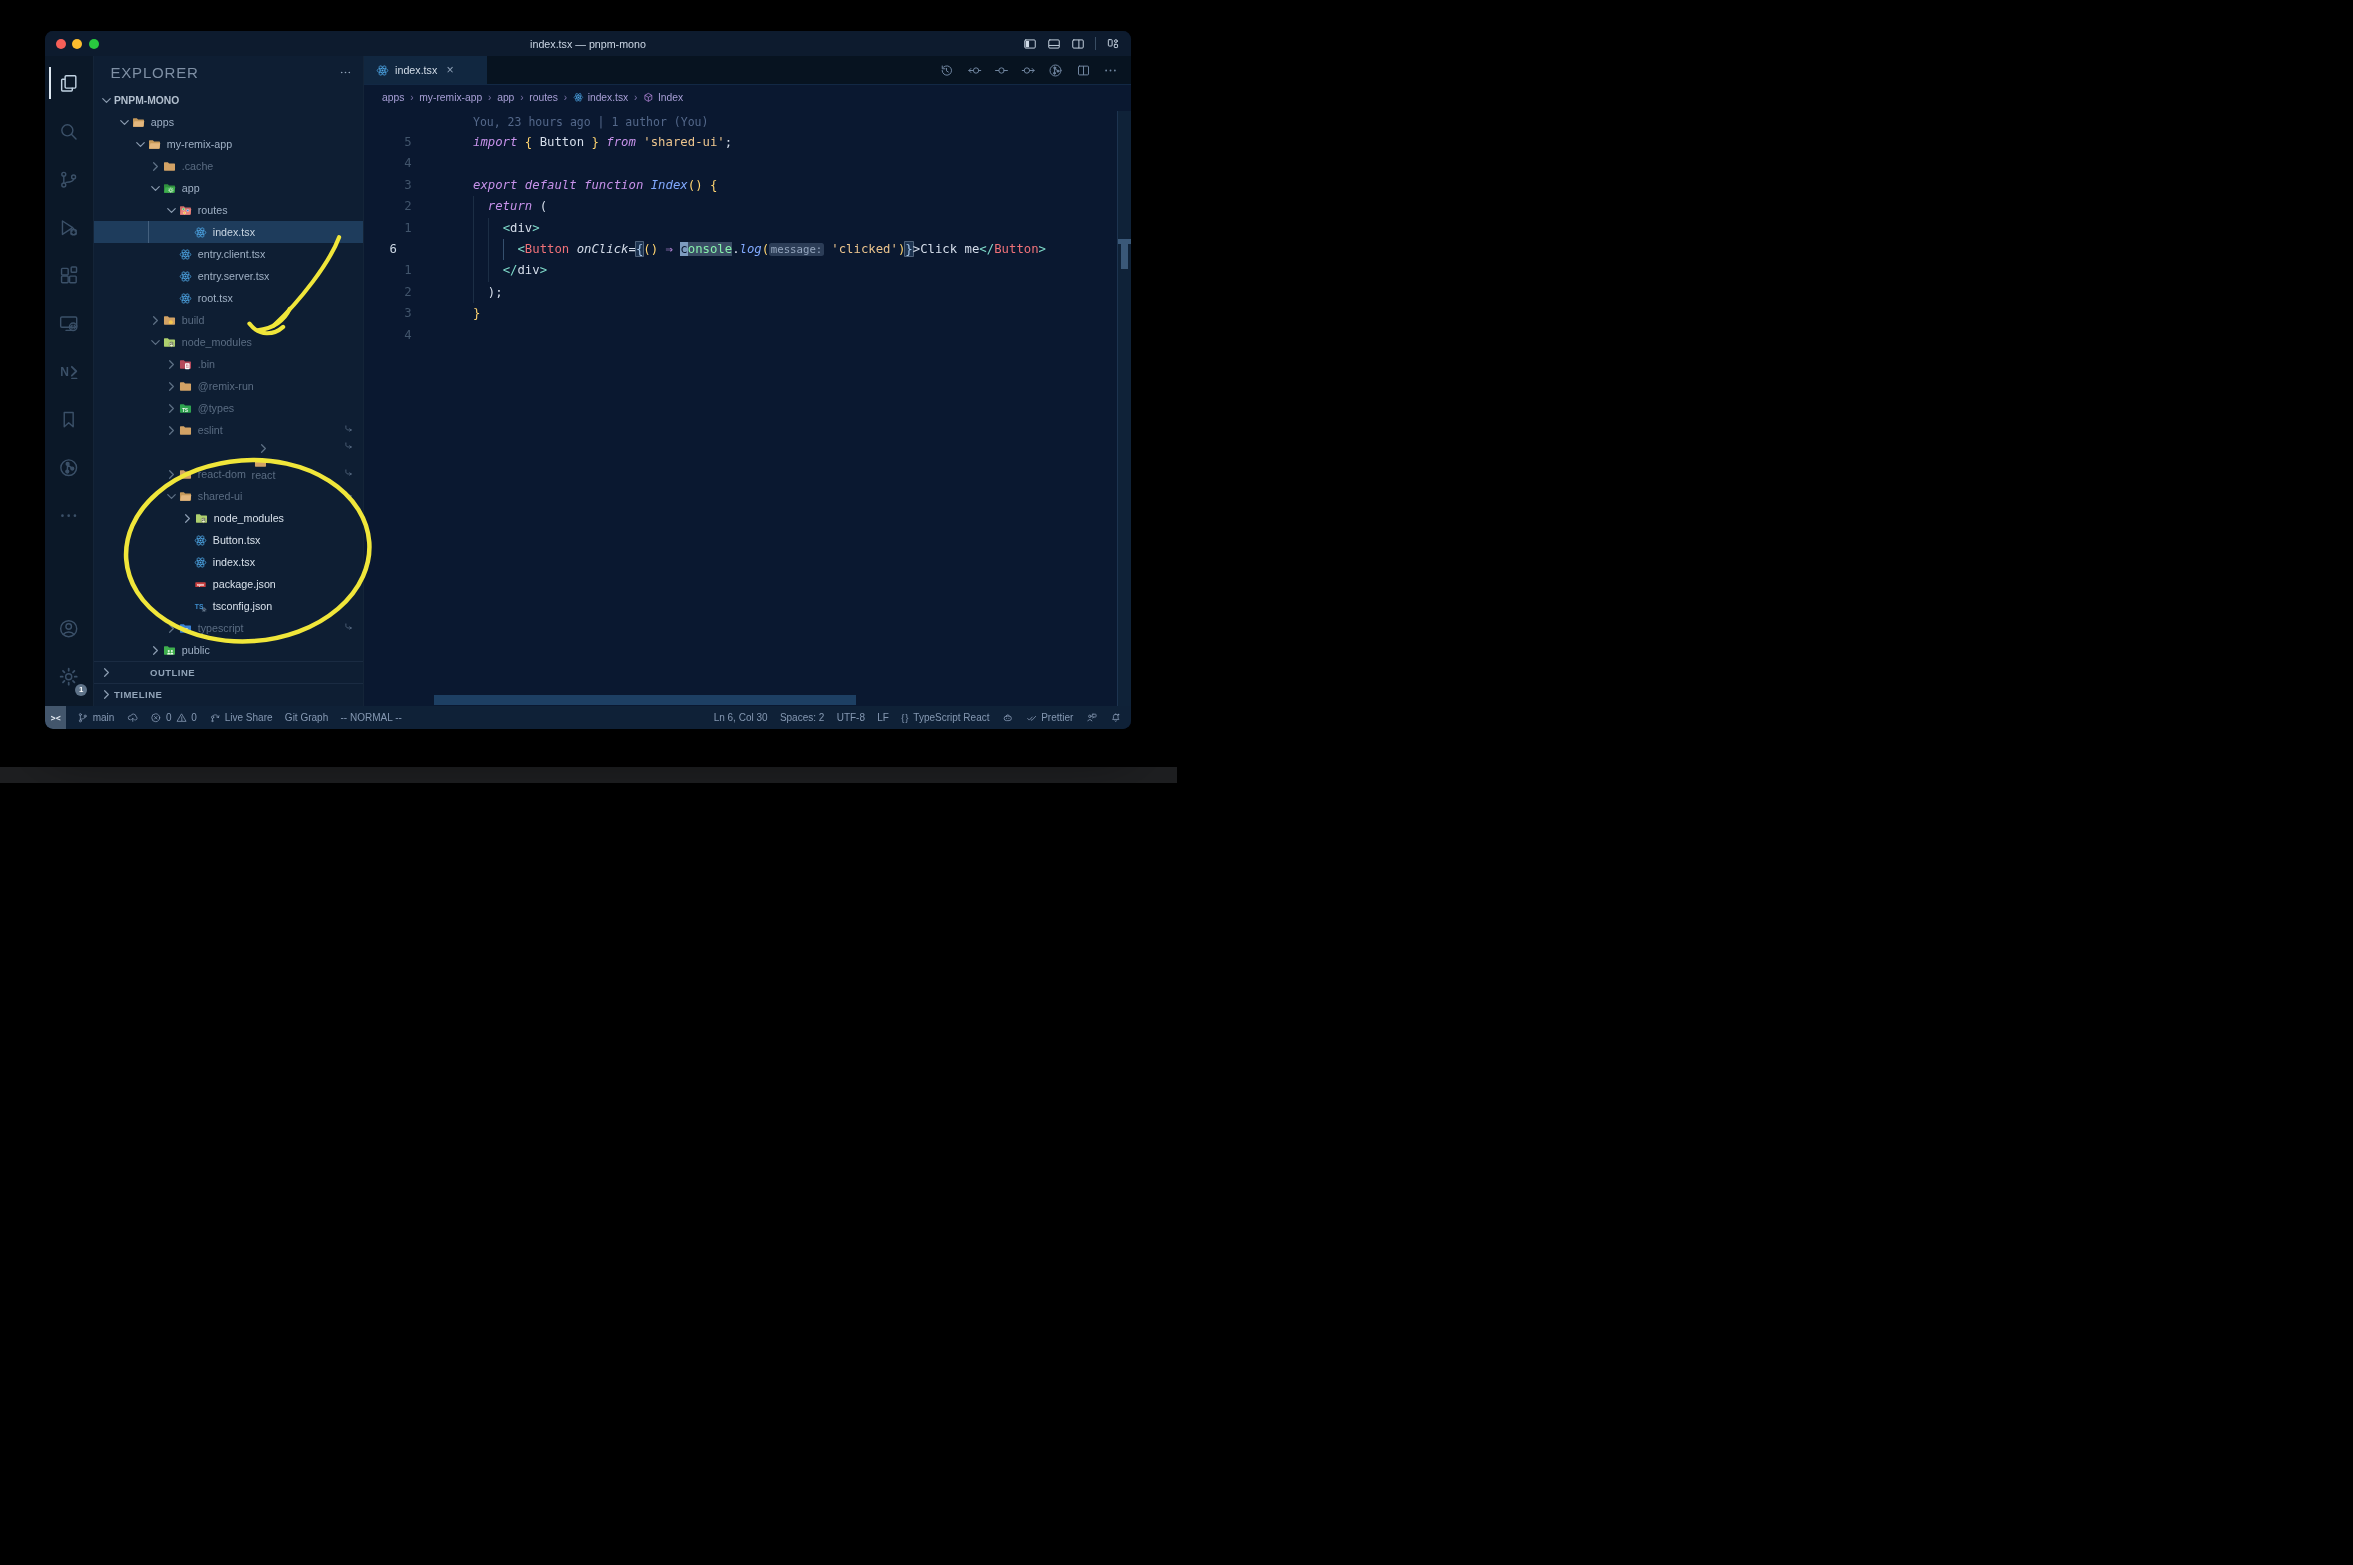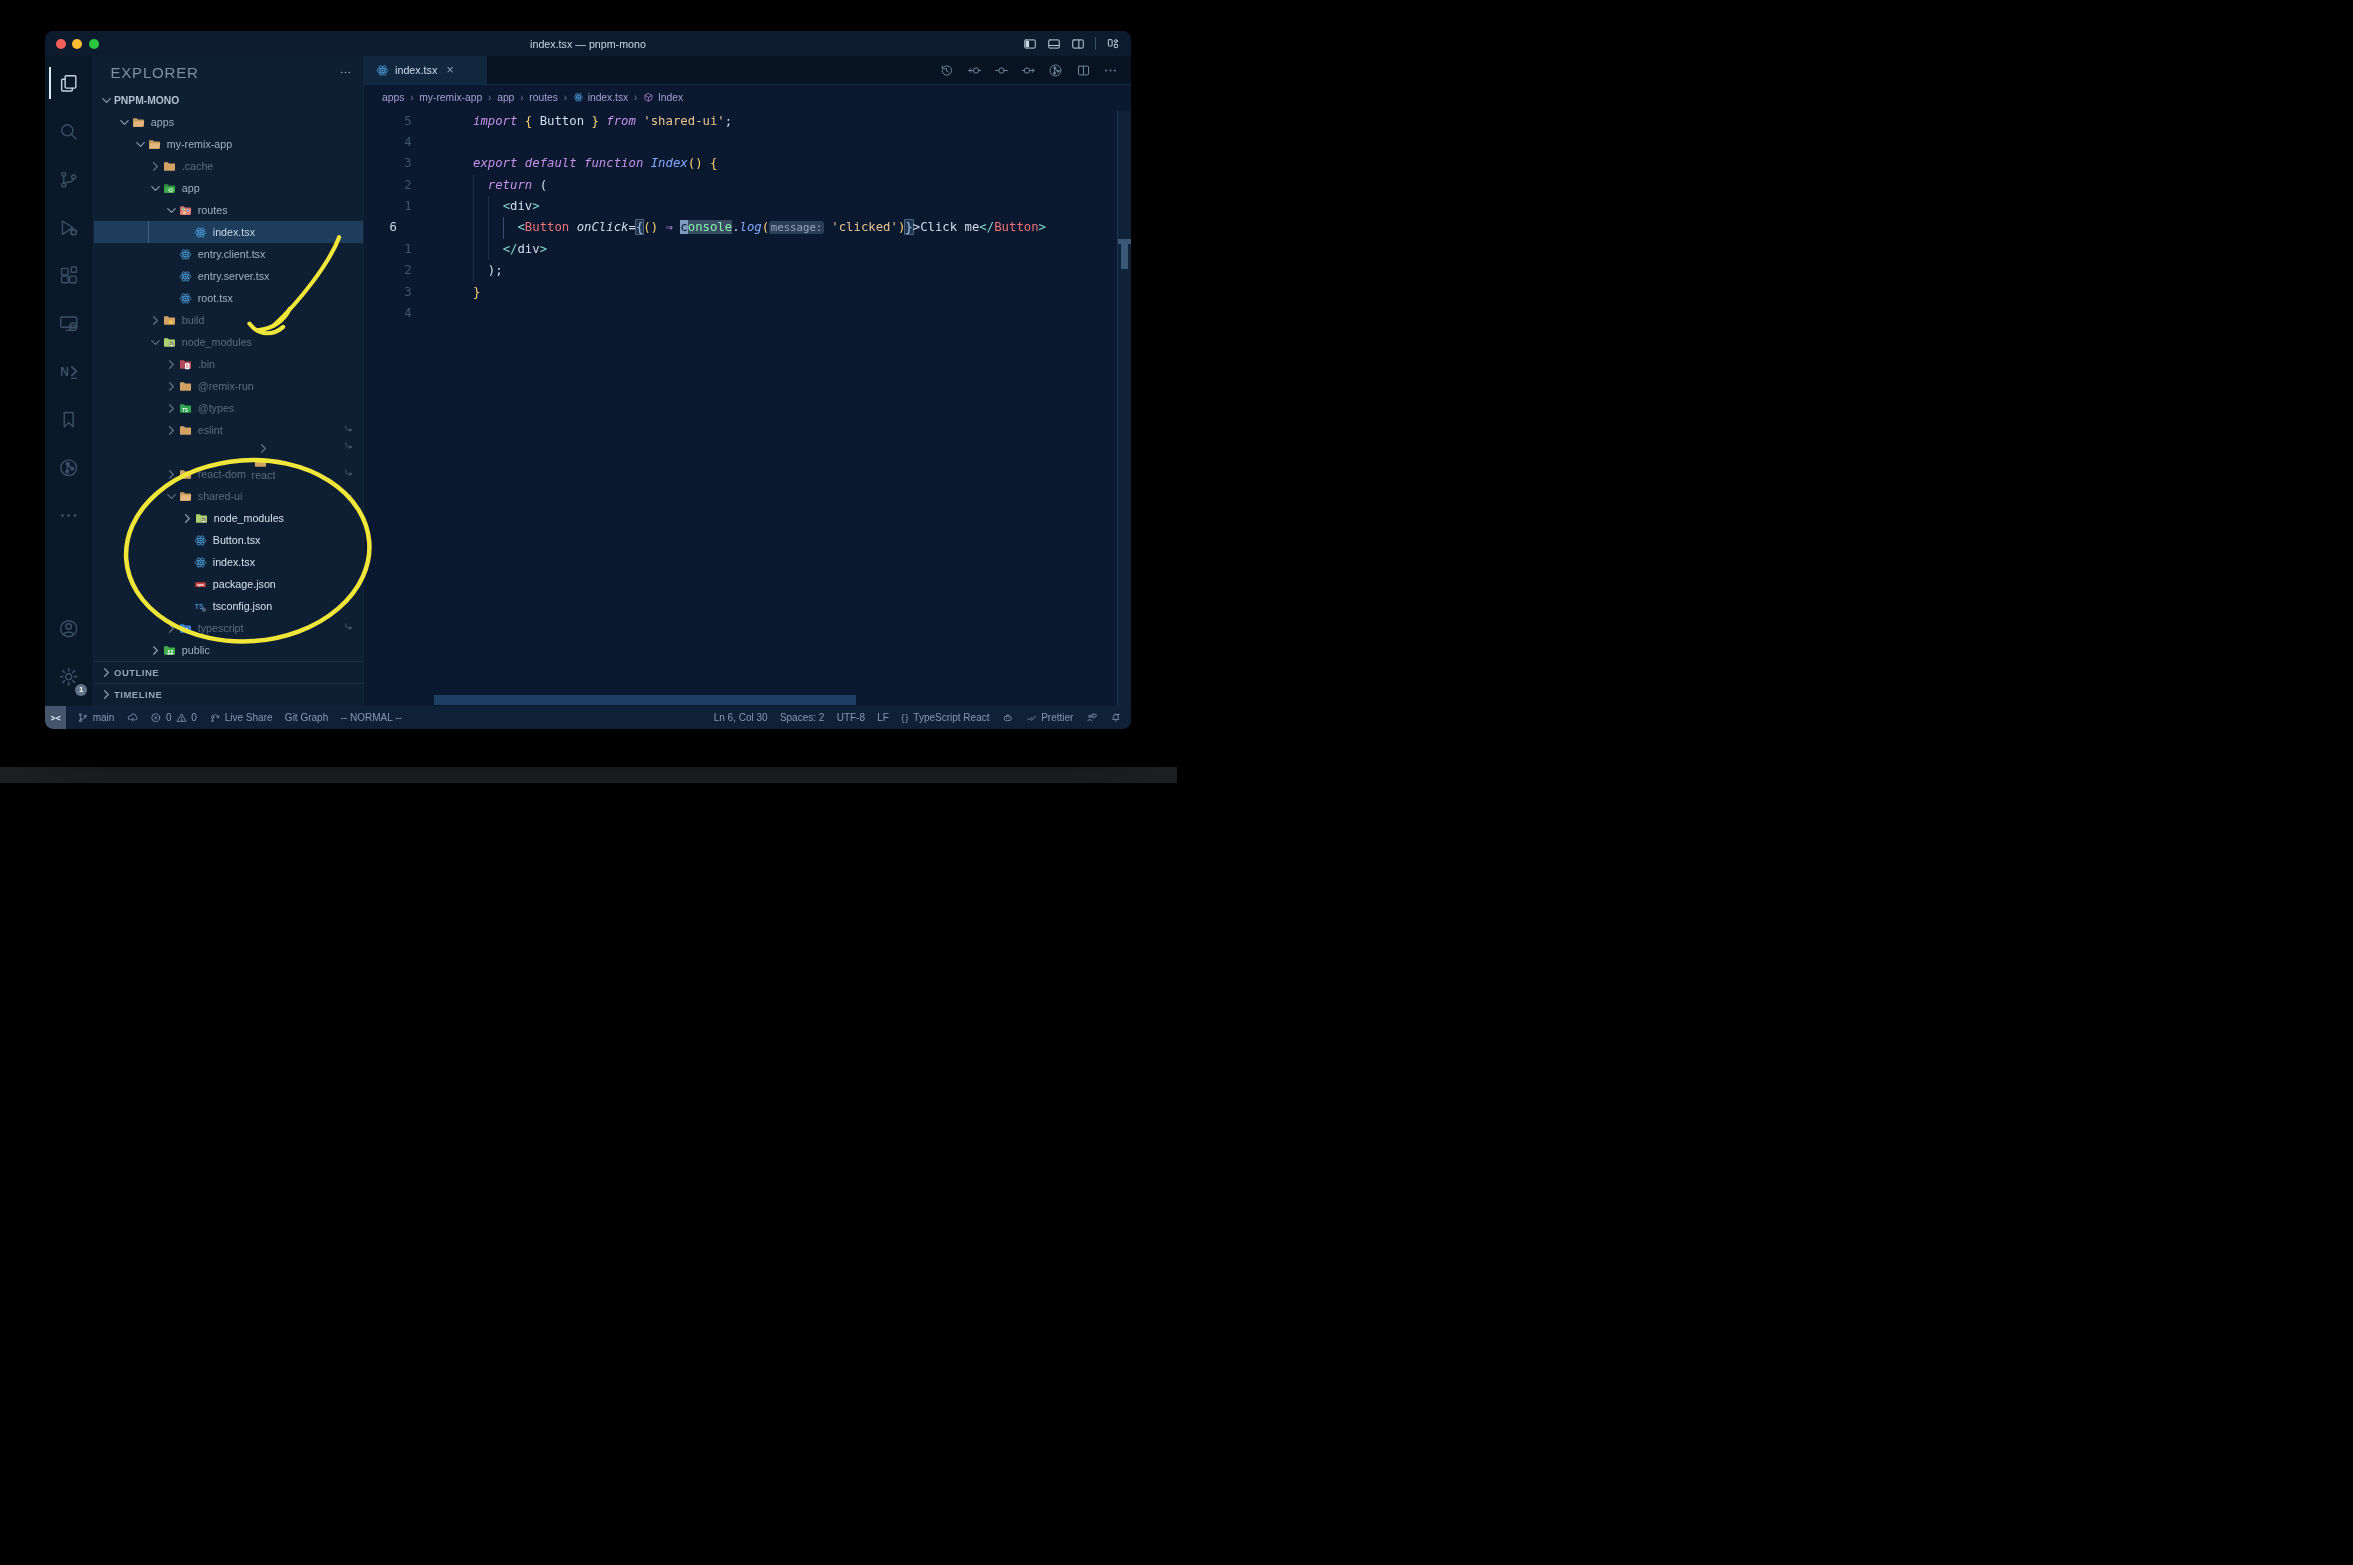--- a/index.html
+++ b/index.html
@@ -45,21 +45,21 @@
   .trow.root{font-weight:bold;font-size:10.3px;color:#b3c0cf;}
   .chev{width:15px;height:13px;flex:0 0 15px;color:#8b9cb0;display:flex;align-items:center;}
   .dim .chev{color:#5f7186;}
   .fic{width:13px;height:13px;flex:0 0 13px;margin-right:5.8px;}
   .fic svg{width:13px;height:13px;display:block;}
   .symlink{position:absolute;right:8.2px;color:#5d7188;width:11.5px;height:11.5px;}
   .sel-guide{position:absolute;left:54px;top:0;bottom:0;width:0.8px;background:#44607e;}
   .sb-sec{position:absolute;left:0;right:0;height:22px;border-top:0.8px solid #1a2b42;display:flex;
     align-items:center;color:#92a4b8;font-size:9.5px;font-weight:bold;letter-spacing:0.5px;padding-left:5px;}
   .sb-sec .chev{color:#8b9cb0;}
-  #sec-outline{top:605px;}
+  #sec-outline{top:605px;gap:36px;}
   #sec-timeline{top:627px;}
 
   
   #editor-col{flex:1;display:flex;flex-direction:column;position:relative;background:#0a1830;}
   #tabbar{height:29px;background:#071320;display:flex;align-items:stretch;border-bottom:0.8px solid #122844;}
   .tab{display:flex;align-items:center;gap:6.6px;padding:0 10px 0 11.5px;background:#112740;min-width:123px;}
   .tab .fic{margin:0;}
   .tab-label{font-size:10.7px;color:#d3dde8;}
   .tab-close{color:#8fa2b8;font-size:12.3px;line-height:1;padding:0.8px 2.5px;}
   #tab-actions{margin-left:auto;display:flex;align-items:center;gap:12.3px;padding-right:13px;color:#70859f;}
@@ -768,20 +768,21 @@
               <span class="fic">
                 <svg viewBox="0 0 20 20" fill="none" stroke="#c792ea" stroke-width="1.3">
                   <path d="M10 2.5l6.5 3.7v7.6L10 17.5l-6.5-3.7V6.2z"></path>
                   <path d="M3.5 6.2L10 9.9l6.5-3.7M10 17.5V9.9"></path>
                 </svg>
               </span>
               <span>Index</span>
             </span>
           </div>
         <div id="code-area">
+          <div id="blame">You, 23 hours ago | 1 author (You)</div>
           <div id="code-lines">
               <div class="code-line"><span class="lnum">5</span><span class="ltext"><span class="tk-kw">import</span><span class="tk-pl"> </span><span class="tk-y">{</span><span class="tk-pl"> Button </span><span class="tk-y">}</span><span class="tk-pl"> </span><span class="tk-kw">from</span><span class="tk-pl"> </span><span class="tk-str">'shared-ui'</span><span class="tk-pl">;</span></span></div>
               <div class="code-line"><span class="lnum">4</span><span class="ltext"></span></div>
               <div class="code-line"><span class="lnum">3</span><span class="ltext"><span class="tk-kw">export</span><span class="tk-pl"> </span><span class="tk-kw">default</span><span class="tk-pl"> </span><span class="tk-kw">function</span><span class="tk-pl"> </span><span class="tk-fn">Index</span><span class="tk-y">()</span><span class="tk-pl"> </span><span class="tk-y">{</span></span></div>
               <div class="code-line"><span class="guide" style="left: 109px;"></span><span class="lnum">2</span><span class="ltext"><span class="tk-pl">  </span><span class="tk-kw">return</span><span class="tk-pl"> (</span></span></div>
               <div class="code-line"><span class="guide" style="left: 109px;"></span><span class="guide" style="left: 124px;"></span><span class="lnum">1</span><span class="ltext"><span class="tk-pl">    </span><span class="tk-teal">&lt;</span><span class="tk-pl">div</span><span class="tk-teal">&gt;</span></span></div>
               <div class="code-line"><span class="guide" style="left: 109px;"></span><span class="guide" style="left: 124px;"></span><span class="guide act" style="left: 139px;"></span><span class="lnum cur">6</span><span class="ltext"><span class="tk-pl">      </span><span class="tk-teal">&lt;</span><span class="tk-tag">Button</span><span class="tk-pl"> </span><span class="tk-attr">onClick</span><span class="tk-pl">=</span><span class="tk-brbox">{</span><span class="tk-y">()</span><span class="tk-pl"> </span><span class="tk-kw">⇒</span><span class="tk-pl"> </span><span class="tk-cur">c</span><span class="tk-sel">onsole</span><span class="tk-pl">.</span><span class="tk-fn">log</span><span class="tk-y">(</span><span class="tk-inlay">message:</span><span class="tk-pl"> </span><span class="tk-str">'clicked'</span><span class="tk-y">)</span><span class="tk-brbox">}</span><span class="tk-pl">&gt;</span><span class="tk-pl">Click me</span><span class="tk-teal">&lt;/</span><span class="tk-tag">Button</span><span class="tk-teal">&gt;</span></span></div>
               <div class="code-line"><span class="guide" style="left: 109px;"></span><span class="guide" style="left: 124px;"></span><span class="lnum">1</span><span class="ltext"><span class="tk-pl">    </span><span class="tk-teal">&lt;/</span><span class="tk-pl">div</span><span class="tk-teal">&gt;</span></span></div>
               <div class="code-line"><span class="guide" style="left: 109px;"></span><span class="lnum">2</span><span class="ltext"><span class="tk-pl">  );</span></span></div>
               <div class="code-line"><span class="lnum">3</span><span class="ltext"><span class="tk-y">}</span></span></div>

